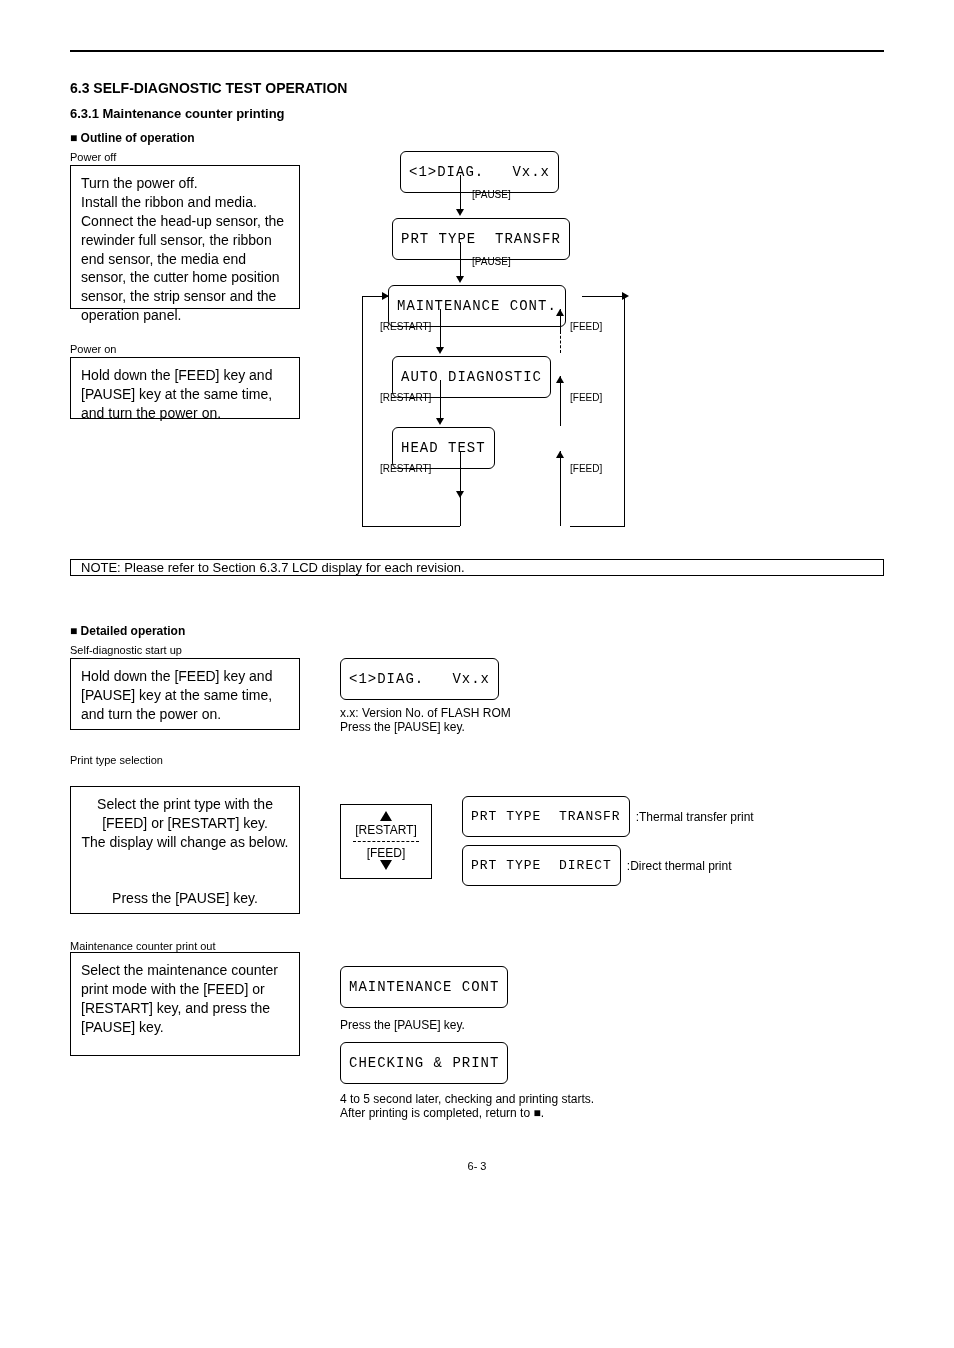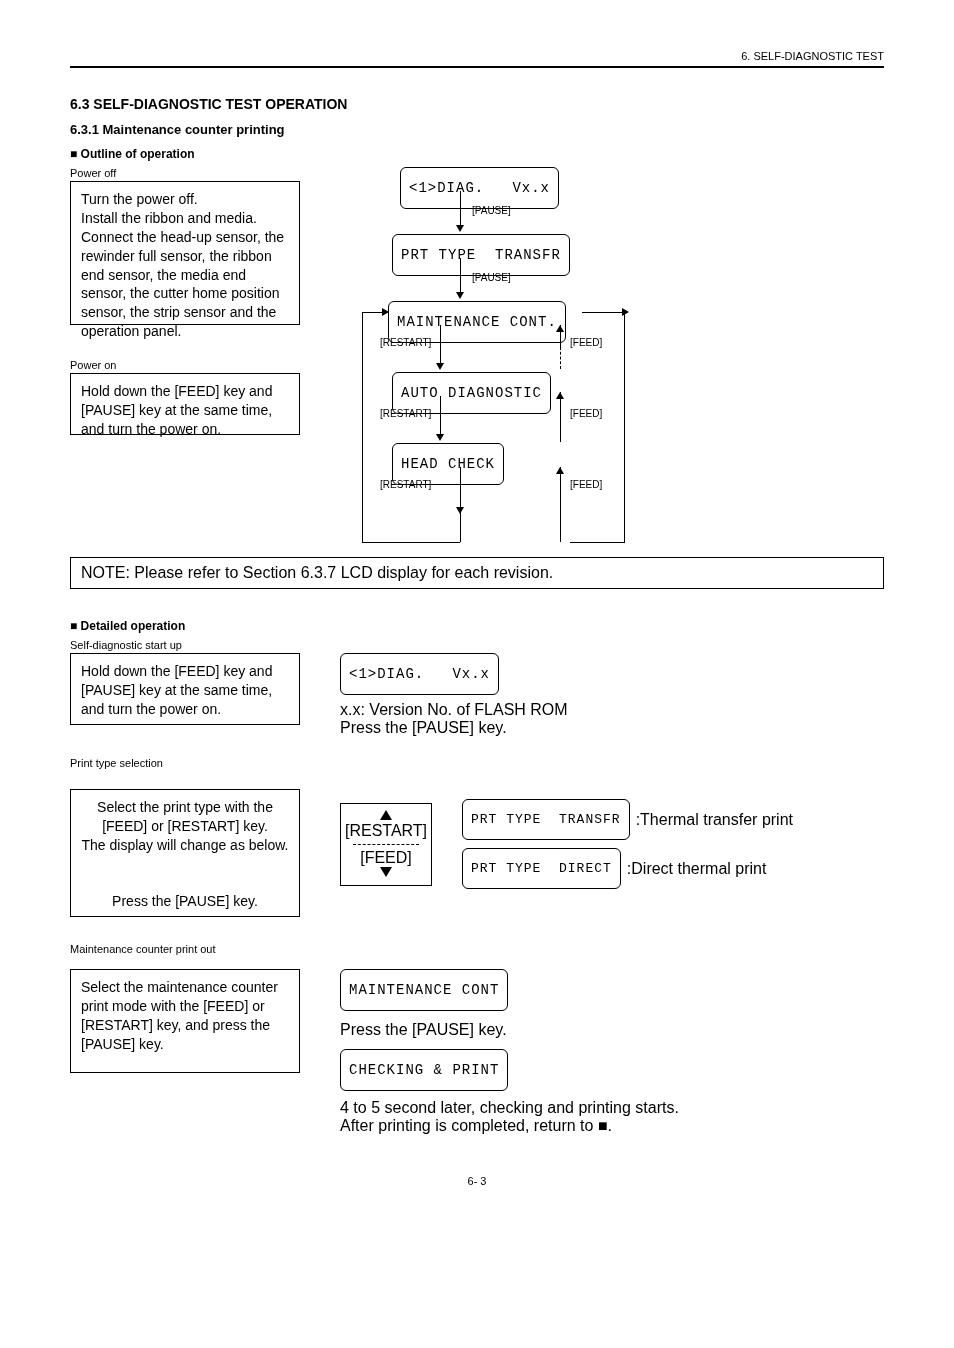--- a/index.html
+++ b/index.html
@@ -100,22 +100,23 @@
   }
   .arrow-right {
     position: absolute;
     width: 0; height: 0;
     border-top: 4px solid transparent;
     border-bottom: 4px solid transparent;
     border-left: 7px solid #000;
   }
   .note-line {
     border: 1px solid #000;
-    padding: 6px 10px;
-    font-size: 16px;
+    padding: 0 10px;
+    font-size: 13px;
+    margin-top: 18px;
   }
   .keyblock {
     border: 1px solid #000;
     width: 90px;
     padding: 6px 0;
     text-align: center;
     font-size: 10px;
     position: relative;
   }
   .tri-up {
@@ -133,28 +134,27 @@
     border-top:10px solid #000;
   }
   .sep {
     border:none;border-top:1px dashed #000;margin:4px 12px;
   }
   .footer {
     text-align:center;
     font-size:11px;
     margin-top:40px;
   }
-  .small {font-size:16px;}
+  .small {font-size:12px;}
 </style>
 </head>
 <body>
 
 <div class="page">
 
-  <div class="header-right">6. SELF-DIAGNOSTIC TEST</div>
   <hr class="hr">
 
   <div class="section-title">6.3 SELF-DIAGNOSTIC TEST OPERATION</div>
   <div class="section-title" style="font-size:13px;">6.3.1 Maintenance counter printing</div>
   <div class="outline-step" style="margin-top:8px;">■ Outline of operation</div>
 
   <div class="row">
     <div class="left-col">
       <div style="font-size:11px;margin-bottom:2px;">Power off</div>
       <div class="box" style="height:126px;white-space:pre-wrap;">Turn the power off.
@@ -212,35 +212,35 @@
           <span class="lcd">AUTO DIAGNOSTIC</span>
         </div>
         <div class="conn" style="left:100px;top:229px;width:1px;height:42px;"></div>
         <div class="arrow-down" style="left:96px;top:267px;"></div>
         <div class="conn" style="left:220px;top:225px;width:1px;height:50px;"></div>
         <div class="arrow-up" style="left:216px;top:225px;"></div>
         <div class="d-label" style="left:40px;top:241px;">[RESTART]</div>
         <div class="d-label" style="left:230px;top:241px;">[FEED]</div>
 
         <div class="d-node" style="left:52px;top:276px;">
-          <span class="lcd">HEAD CHECK</span>
+          <span class="lcd">HEAD TEST</span>
         </div>
         <div class="conn" style="left:120px;top:300px;width:1px;height:75px;"></div>
         <div class="arrow-down" style="left:116px;top:340px;"></div>
         <div class="conn" style="left:220px;top:300px;width:1px;height:75px;"></div>
         <div class="arrow-up" style="left:216px;top:300px;"></div>
         <div class="d-label" style="left:40px;top:312px;">[RESTART]</div>
         <div class="d-label" style="left:230px;top:312px;">[FEED]</div>
       </div>
     </div>
   </div>
 
   <div class="note-line">NOTE: Please refer to Section 6.3.7 LCD display for each revision.</div>
 
-  <div class="outline-step" style="margin-top:30px;">■ Detailed operation</div>
+  <div class="outline-step" style="margin-top:48px;">■ Detailed operation</div>
 
   <div class="row" style="margin-top:6px;">
     <div class="left-col">
       <div style="font-size:11px;margin-bottom:2px;">Self-diagnostic start up</div>
       <div class="box" style="height:54px;white-space:pre-wrap;">Hold down the [FEED] key and [PAUSE] key at the same time, and turn the power on.</div>
     </div>
     <div style="width:40px;"></div>
     <div class="right-col">
       <div style="margin-top:14px;">
         <span class="lcd">&lt;1&gt;DIAG.   Vx.x</span>
@@ -276,21 +276,21 @@
         <div style="display:flex;align-items:center;gap:6px;margin-top:8px;">
           <span class="lcd" style="font-size:13px;">PRT TYPE  DIRECT</span>
           <span class="small">:Direct thermal print</span>
         </div>
       </div>
     </div>
   </div>
 
   <div class="row" style="margin-top:26px;">
     <div class="left-col">
-      <div style="font-size:11px;margin-bottom:14px;">Maintenance counter print out</div>
+      <div style="font-size:11px;margin-bottom:0;">Maintenance counter print out</div>
       <div class="box" style="height:86px;white-space:pre-wrap;">Select the maintenance counter print mode with the [FEED] or [RESTART] key, and press the [PAUSE] key.</div>
     </div>
     <div style="width:40px;"></div>
     <div class="right-col">
       <div style="margin-top:26px;">
         <span class="lcd">MAINTENANCE CONT</span>
       </div>
       <div class="small" style="margin:10px 0 10px 0;">Press the [PAUSE] key.</div>
       <div>
         <span class="lcd">CHECKING &amp; PRINT</span>

